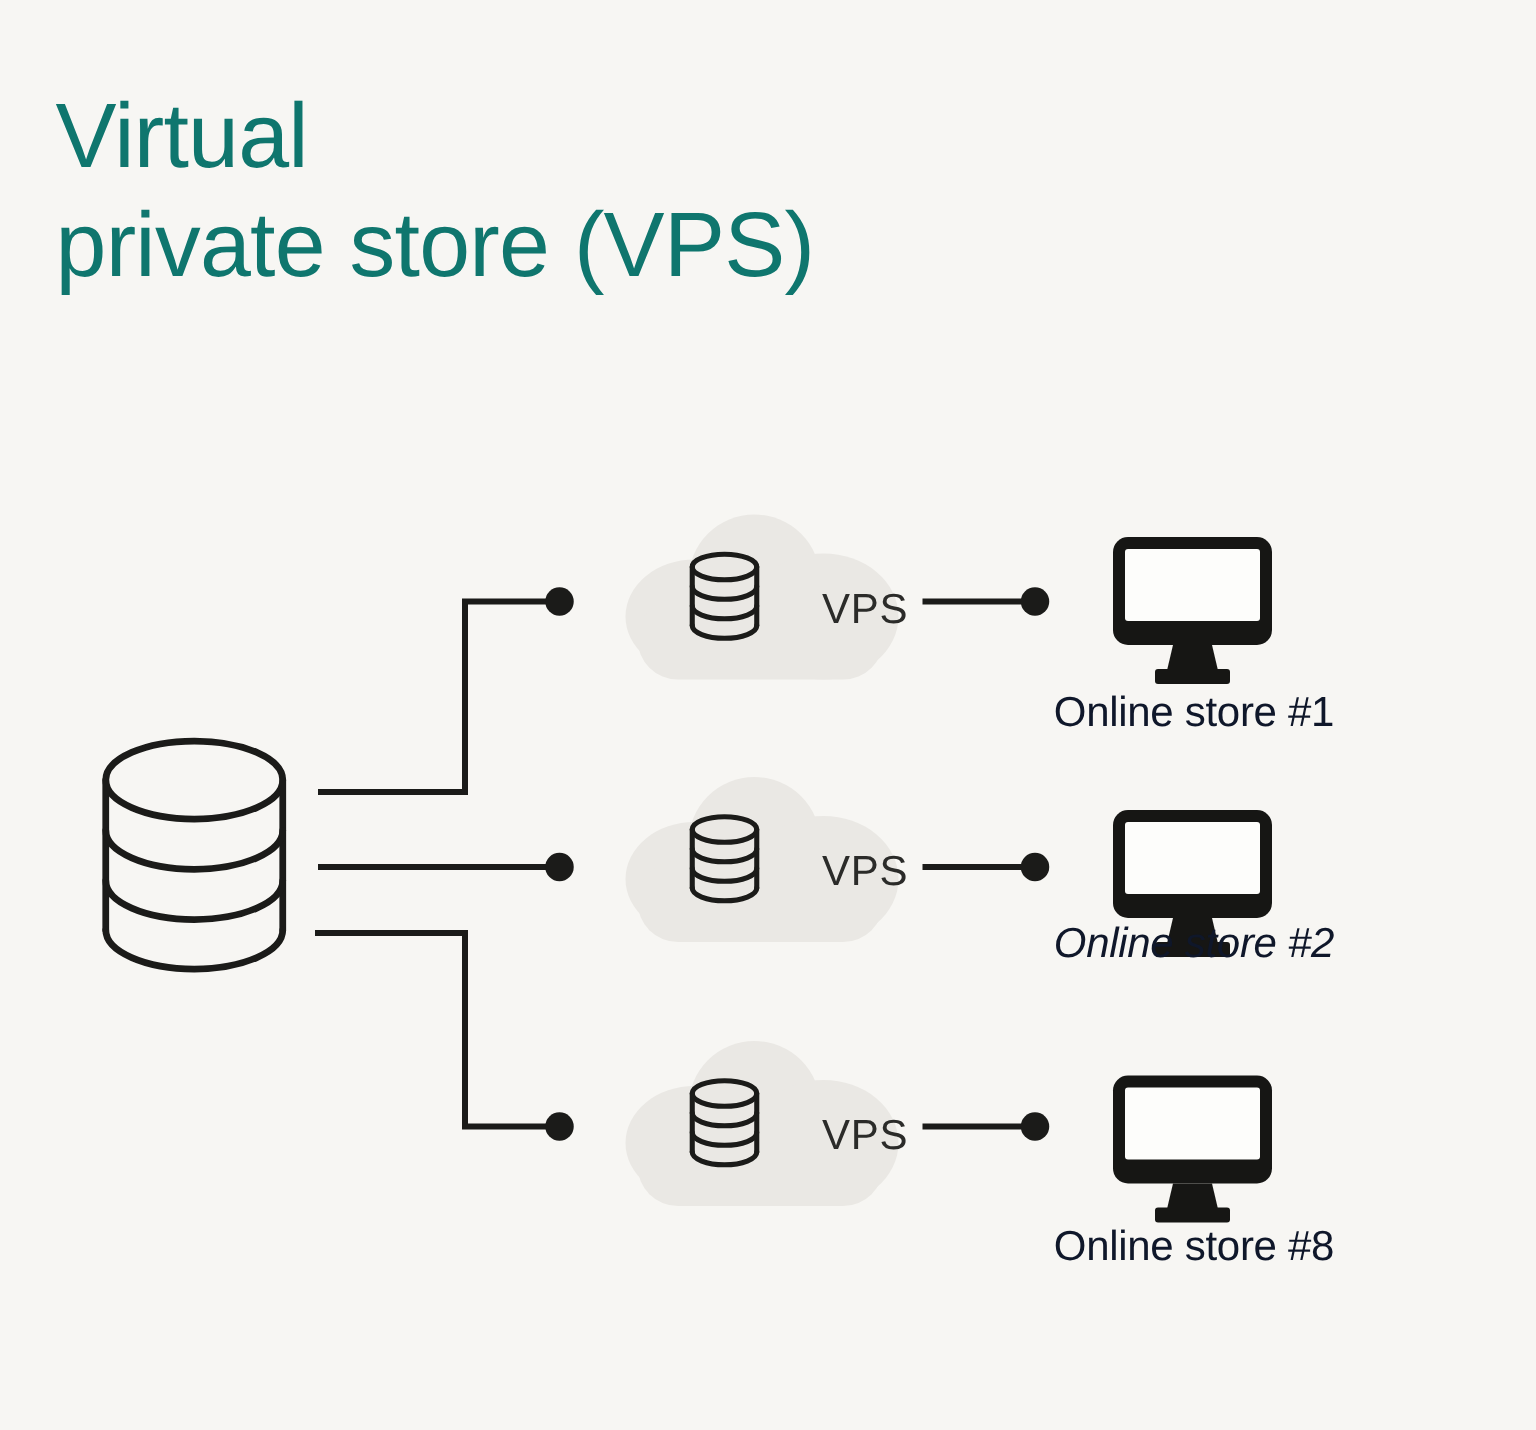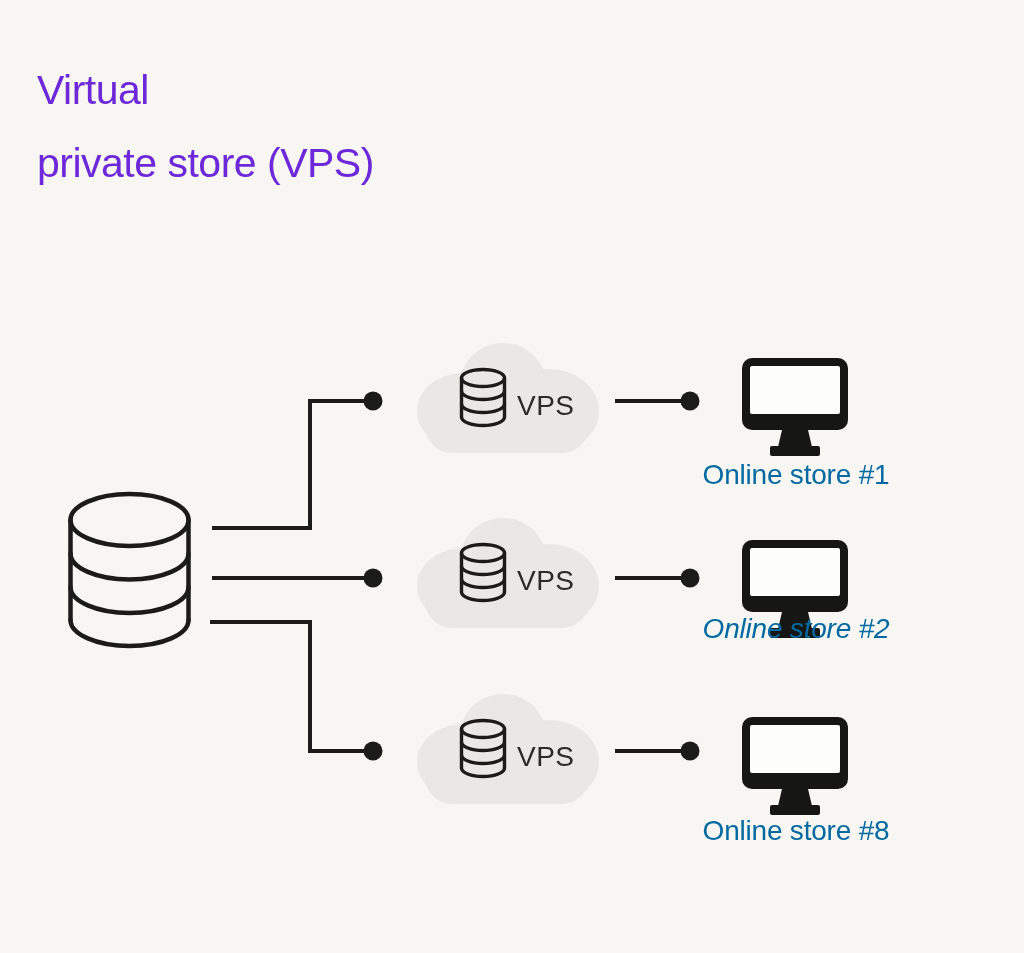--- a/index.html
+++ b/index.html
@@ -10,25 +10,25 @@
     background: #f7f6f3;
     font-family: "Liberation Sans", sans-serif;
     overflow: hidden;
   }
 
   
   .title {
     position: absolute;
     left: 37px;
     top: 54px;
-    font-size: 41px;
+    font-size: 61px;
     line-height: 73px;
     font-weight: 400;
     letter-spacing: -0.5px;
-    color: #6d28d9;
+    color: #0f766e;
     margin: 0;
   }
   .title .tline { display: block; }
 
   
   .connectors {
     position: absolute;
     left: 0; top: 0;
     width: 1024px; height: 953px;
   }
@@ -60,41 +60,42 @@
     height: 62px;
     display: flex;
     align-items: center;
     gap: 10px;
   }
   .vps-label {
     font-size: 28px;
     color: #2b2b29;
     margin-top: 16px;
     letter-spacing: 0.5px;
+    margin-left: 31px;
   }
 
   
   .monitor {
     position: absolute;
     left: 740px;
     width: 110px;
     height: 101px;
   }
   .monitor.r1 { top: 356px; }
   .monitor.r2 { top: 538px; }
   .monitor.r3 { top: 715px; }
 
   
   .store-label {
     position: absolute;
     left: 672px;
     width: 248px;
     text-align: center;
     font-size: 28px;
-    color: #0369a1;
+    color: #0f172a;
     letter-spacing: -0.2px;
   }
   .store-label.r1 { top: 459px; }
   .store-label.r2 { top: 613px; font-style: italic; }
   .store-label.r3 { top: 815px; }
 </style>
 </head>
 <body>
 
 <div class="canvas">

